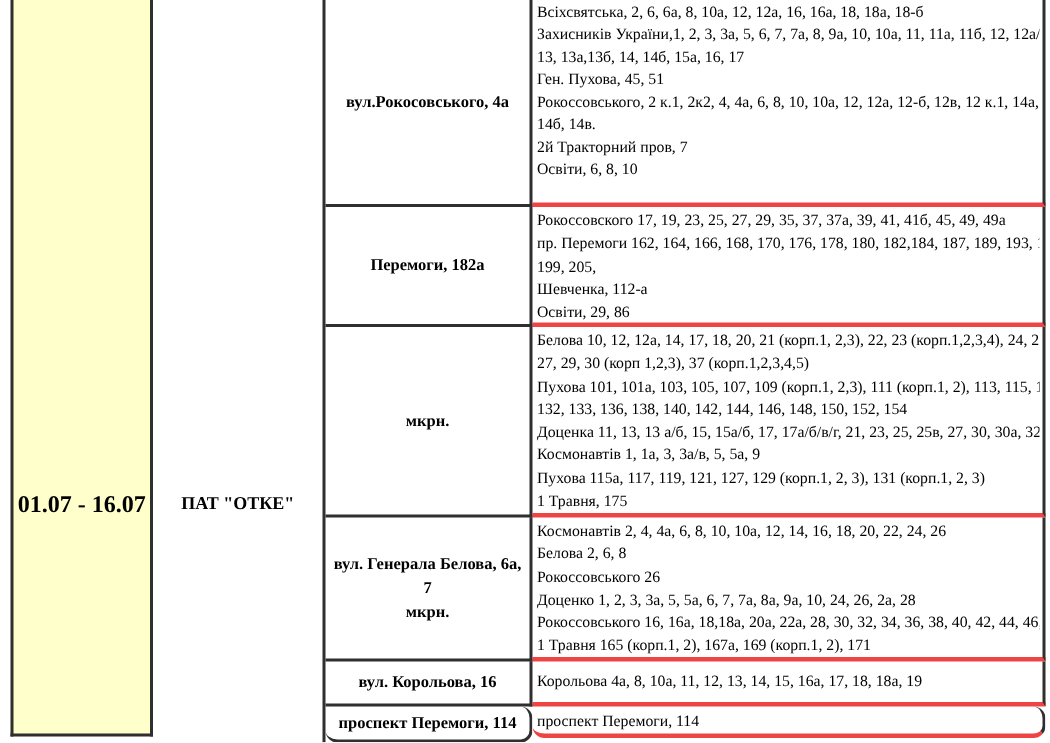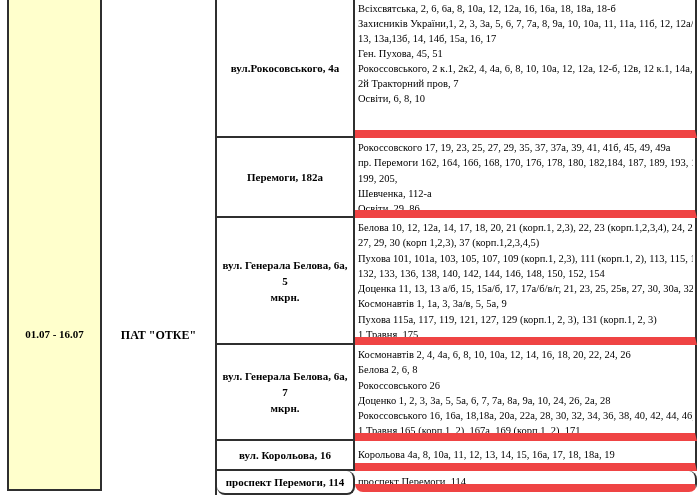--- a/index.html
+++ b/index.html
@@ -5,33 +5,33 @@
   html,body{margin:0;padding:0;background:#ffffff;}
   #page{position:relative;width:700px;height:495px;background:#ffffff;overflow:hidden;
         font-family:"Liberation Serif","DejaVu Serif",serif;color:#000;}
   .cell{position:absolute;box-sizing:border-box;}
 
   
   #date-cell{left:7px;top:0;width:95px;height:491px;background:#ffffcc;
              border-left:2px solid #2f2f2f;border-right:2px solid #2f2f2f;
              border-bottom:2px solid #2f2f2f;}
   #date-cell .txt{position:absolute;top:328px;left:0;width:100%;text-align:center;
-                  font-weight:bold;font-size:11px;}
+                  font-weight:bold;font-size:16px;}
 
   
   #company-cell{left:102px;top:0;width:115px;height:495px;border-right:2px solid #2f2f2f;}
   #company-cell .txt{position:absolute;top:328px;left:0;width:100%;text-align:center;
                      font-weight:bold;font-size:12px;}
 
   
   .loc{left:217px;width:138px;display:flex;flex-direction:column;justify-content:center;
        align-items:center;text-align:center;font-weight:bold;font-size:11px;line-height:16px;
        border-right:2px solid #2f2f2f;border-bottom:2px solid #2f2f2f;padding:11px 2px;}
   
-  .addr{left:355px;width:342px;border-right:2px solid #2f2f2f;border-bottom:8px solid #ef4444;
+  .addr{left:355px;width:342px;border-right:2px solid #2f2f2f;border-bottom:3px solid #ef4444;
         padding:2px 2px 0 3px;font-size:10.5px;overflow:hidden;}
   .addr .line{height:15.3px;line-height:15.3px;white-space:nowrap;overflow:hidden;}
   .addr.tight{padding-top:1px;}
   .addr.tight .line{height:15.0px;line-height:15.0px;}
   .addr.single5{padding-top:6px;}
   .addr.single6{padding-top:3px;}
 
   
   .r1{top:0;height:138px;}
   .r2{top:138px;height:80px;}
@@ -55,37 +55,37 @@
 
   <div class="cell loc r1">
     <div>вул.Рокосовського, 4а</div>
   </div>
   <div class="cell addr tight r1">
     <div class="line">Всіхсвятська, 2, 6, 6а, 8, 10а, 12, 12а, 16, 16а, 18, 18а, 18-б</div>
     <div class="line">Захисників України,1, 2, 3, 3а, 5, 6, 7, 7а, 8, 9а, 10, 10а, 11, 11а, 11б, 12, 12а/б,</div>
     <div class="line">13, 13а,13б, 14, 14б, 15а, 16, 17</div>
     <div class="line">Ген. Пухова, 45, 51</div>
     <div class="line">Рокоссовського, 2 к.1, 2к2, 4, 4а, 6, 8, 10, 10а, 12, 12а, 12-б, 12в, 12 к.1, 14а,</div>
+    <div class="line">14б, 14в.</div>
     <div class="line">2й Тракторний пров, 7</div>
     <div class="line">Освіти, 6, 8, 10</div>
   </div>
 
   <div class="cell loc r2">
     <div>Перемоги, 182а</div>
   </div>
   <div class="cell addr r2">
     <div class="line">Рокоссовского 17, 19, 23, 25, 27, 29, 35, 37, 37а, 39, 41, 41б, 45, 49, 49а</div>
     <div class="line">пр. Перемоги 162, 164, 166, 168, 170, 176, 178, 180, 182,184, 187, 189, 193, 195,</div>
     <div class="line">199, 205,</div>
     <div class="line">Шевченка, 112-а</div>
     <div class="line">Освіти, 29, 86</div>
   </div>
 
   <div class="cell loc r3">
-    <div>вул. Генерала Белова, 6а, 5</div>
     <div>мкрн.</div>
   </div>
   <div class="cell addr r3">
     <div class="line">Белова 10, 12, 12а, 14, 17, 18, 20, 21 (корп.1, 2,3), 22, 23 (корп.1,2,3,4), 24, 25,</div>
     <div class="line">27, 29, 30 (корп 1,2,3), 37 (корп.1,2,3,4,5)</div>
     <div class="line">Пухова 101, 101а, 103, 105, 107, 109 (корп.1, 2,3), 111 (корп.1, 2), 113, 115, 130,</div>
     <div class="line">132, 133, 136, 138, 140, 142, 144, 146, 148, 150, 152, 154</div>
     <div class="line">Доценка 11, 13, 13 а/б, 15, 15а/б, 17, 17а/б/в/г, 21, 23, 25, 25в, 27, 30, 30а, 32</div>
     <div class="line">Космонавтів 1, 1а, 3, 3а/в, 5, 5а, 9</div>
     <div class="line">Пухова 115а, 117, 119, 121, 127, 129 (корп.1,  2, 3), 131 (корп.1, 2, 3)</div>

